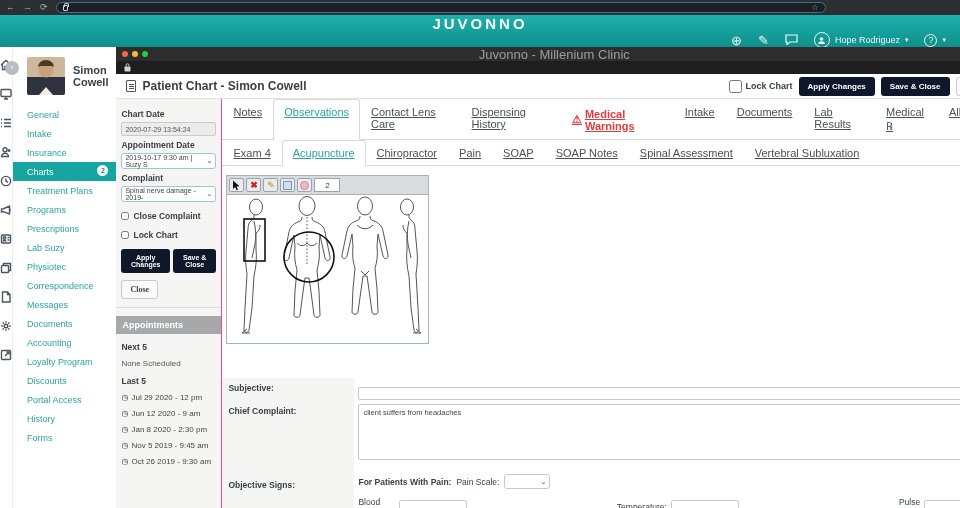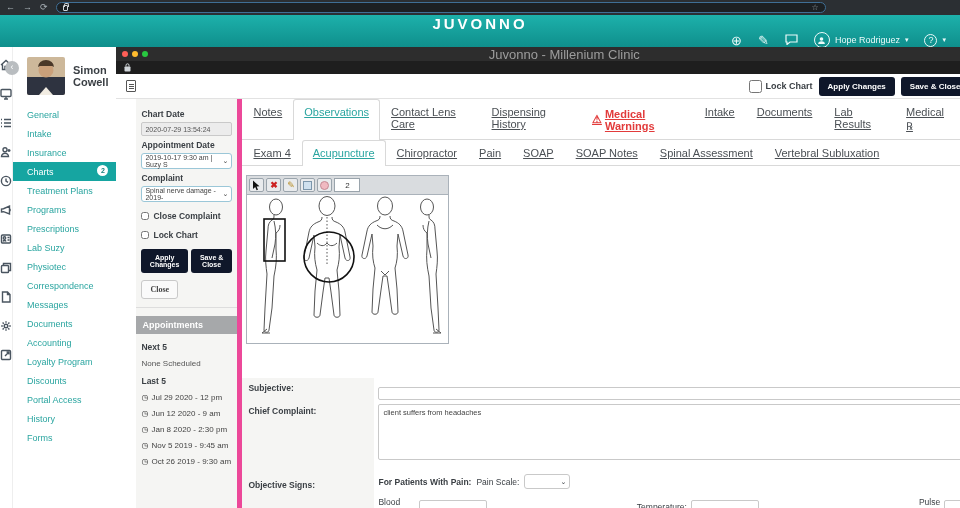--- a/index.html
+++ b/index.html
@@ -68,22 +68,22 @@
     box-shadow:0 2px 0 #555, 0 4px 0 #555; }
   .win-header-right { margin-left:auto; display:flex; align-items:center; gap:6px; }
   .lockchart { display:flex; align-items:center; gap:4px; font-size:9px; font-weight:bold; color:#3a3f44; }
   .btn { font-size:8px; font-weight:bold; padding:4px 8px; border-radius:3px; border:1px solid transparent; }
   .btn.teal { background:#0f172a; color:#fff; }
   .btn.light { background:#fafafa; color:#444; border-color:#c9c9c9;font-family:Liberation Serif, serif; }
 
   .win-body { flex:1; background:#fff; display:flex; overflow:hidden; }
 
   
-  .chart-panel { width:106px; flex:none; background:#f5f5f3; border-right:5px solid #ec4899;
-    padding:6px 5px; font-size:8px; color:#3a3f44;margin-left:20px; }
+  .chart-panel { width:106px; flex:none; background:#f5f5f3; border-right:1px solid #ec4899;
+    padding:6px 5px; font-size:8px; color:#3a3f44; }
   .cp-label { font-weight:bold; font-size:8.5px; margin:4px 0 3px; }
   .cp-input { width:100%; height:14px; border:1px solid #c9c9c9; background:#ececec;
     font-size:7px; color:#555; padding:0 3px; border-radius:2px; }
   .cp-select { width:100%; height:16px; border:1px solid #9bc7d8; background:#fff; border-radius:3px;
     display:flex; align-items:center; justify-content:space-between; padding:0 3px; font-size:7px; color:#444; }
   .cp-check { display:flex; align-items:center; gap:4px; font-weight:bold; font-size:8.5px; margin:9px 0; }
   .cp-check input { width:8px; height:8px; }
   .cp-btns { display:flex; gap:3px; margin:6px 0 7px; }
   .cp-btns .btn { padding:4px 4px; font-size:7px; }
   .cp-divider { border-top:1px solid #ddd; margin:8px -5px 0; }
@@ -267,20 +267,21 @@
     </div>
     <div class="substrip">
       <svg viewBox="0 0 7 9">
           <rect x="0.5" y="3.5" width="6" height="5" rx="0.8" fill="#cfd4d8"></rect>
           <path d="M2,3.5 V2.3 a1.5,1.5 0 0 1 3,0 V3.5" stroke="#cfd4d8" fill="none"></path>
         </svg>
     </div>
 
     <div class="win-header">
       <span class="doc-icon"></span>
+      <span class="win-title">Patient Chart - Simon Cowell</span>
       <div class="win-header-right">
         <label class="lockchart">
           <input type="checkbox" style="">
           <span>Lock Chart</span>
         </label>
         <button class="btn teal">Apply Changes</button>
         <button class="btn teal">Save &amp; Close</button>
         <button class="btn light">Close</button>
       </div>
     </div>

